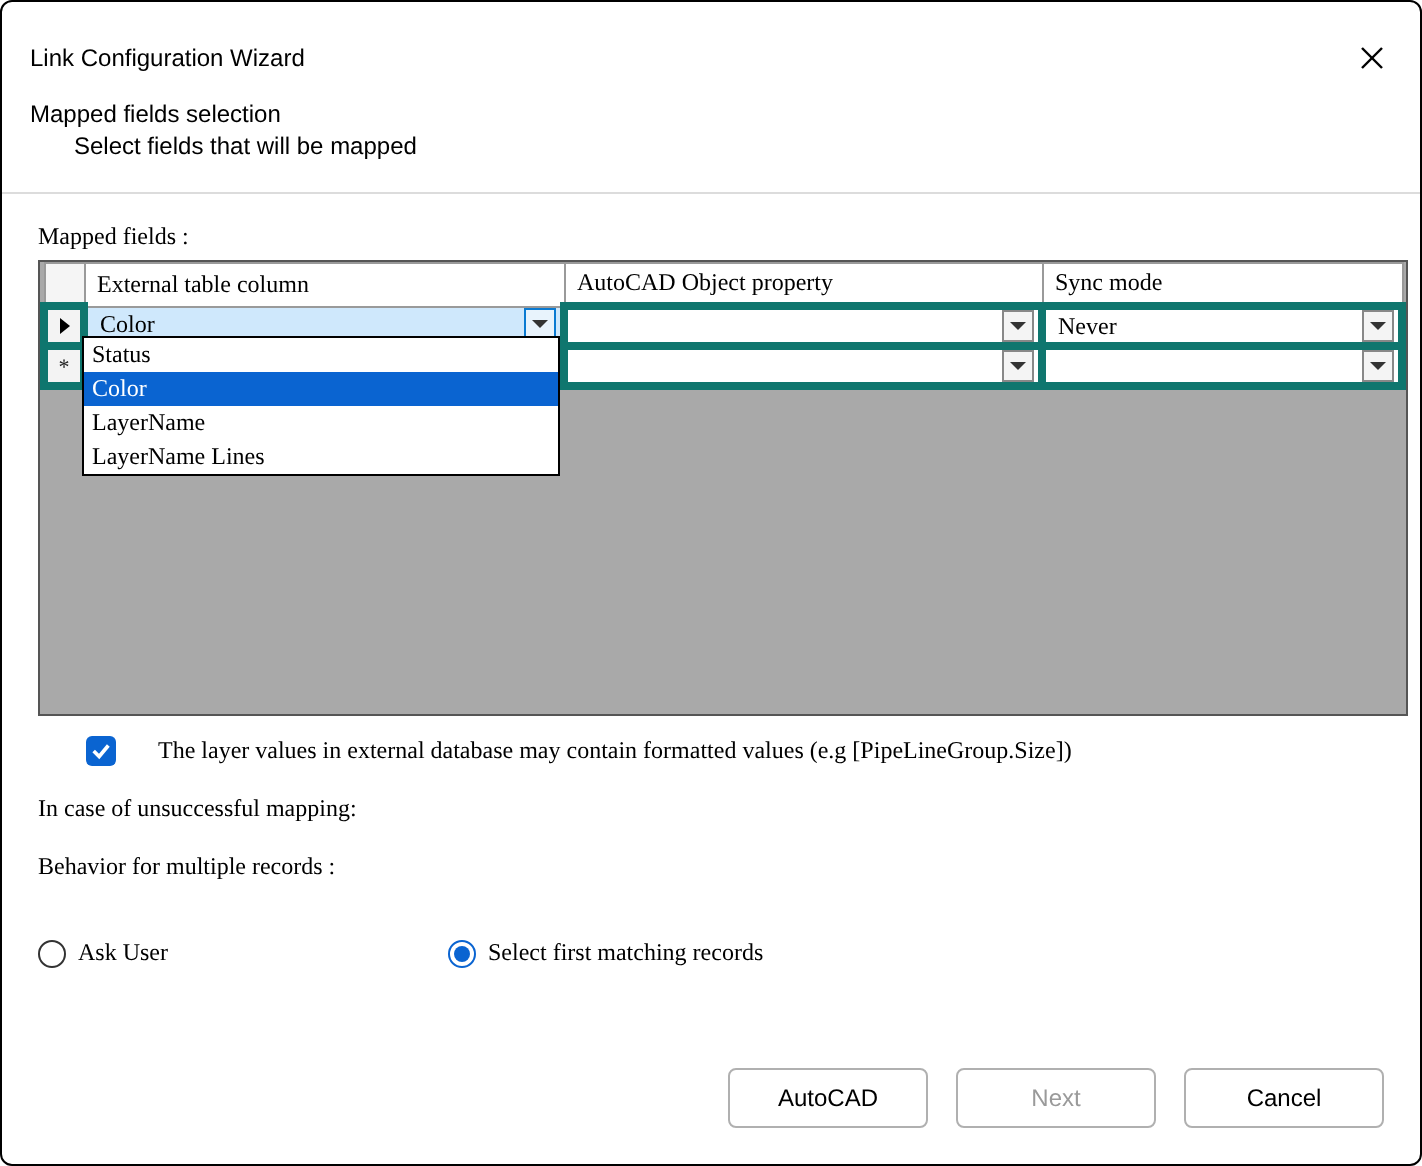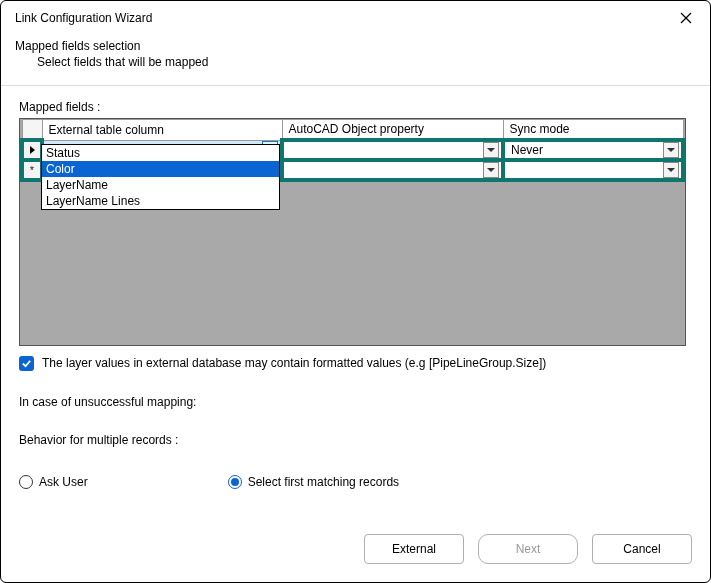--- a/index.html
+++ b/index.html
@@ -1,59 +1,59 @@
 <!DOCTYPE html>
 <html><head>
 <meta charset="utf-8">
 <style>
   * { box-sizing: border-box; }
   html, body { margin: 0; padding: 0; }
   body { font-family: "Segoe UI", Arial, sans-serif; font-size: 12px; color: #000; background: #fff; }
   .window { width: 711px; height: 583px; border: 1px solid #000; border-radius: 6px; position: relative; display: flex; flex-direction: column; overflow: hidden; }
-  .titlebar { display: flex; align-items: center; justify-content: space-between; padding: 6px 10px 6px 14px; }
+  .titlebar { display: flex; align-items: center; justify-content: space-between; padding: 17px 10px 6px 14px; }
   .titlebar-title { font-size: 12px; }
   .titlebar-close { width: 28px; height: 22px; display: flex; align-items: center; justify-content: center; cursor: default; }
   .titlebar-close svg { width: 12px; height: 12px; }
   .header { padding: 4px 14px 10px 14px; }
   .header-title { font-weight: 400; font-size: 12px; }
   .header-sub { font-size: 12px; padding-left: 22px; margin-top: 2px; }
   .hr { border-top: 1px solid #dcdcdc; margin-top: 6px; }
-  .content { flex: 1; padding: 14px 24px 8px 18px; display: flex; flex-direction: column; }
+  .content { flex: 1; padding: 14px 6px 8px 18px; display: flex; flex-direction: column; font-family: Liberation Serif, serif; }
   .label-mapped { font-size: 12px; margin-bottom: 4px; }
   .grid-wrap { border: 1px solid #555; position: relative; background: #a9a9a9; height: 228px; }
   .grid-table { width: 100%; border-collapse: collapse; table-layout: fixed; }
   .grid-table th { background: #fff; border: 1px solid #9a9a9a; font-weight: 400; text-align: left; padding: 2px 6px; font-size: 12px; height: 20px; }
   .grid-table td { background: #fff; border: 4px solid #0f766e; padding: 0; height: 20px; position: relative; }
   .col-marker { width: 20px; }
   th.col-marker { background: #f5f5f5; }
   td.marker { background: #f3f3f3; text-align: center; vertical-align: middle; }
   .play { width: 0; height: 0; border-top: 4px solid transparent; border-bottom: 4px solid transparent; border-left: 5px solid #000; display: inline-block; }
   .star { color: #222; font-size: 11px; }
   .cell-inner { display: flex; align-items: center; justify-content: space-between; padding: 0 2px 0 6px; height: 100%; }
   .cell-selected { background: #cfe8fc; }
   .cell-selected-wrap { border: 1px solid #0a7ad1 !important; }
   .dd-btn { width: 16px; height: 16px; border: 1px solid #888; background: #f4f4f4; display: flex; align-items: center; justify-content: center; }
   .dd-btn.hl { border-color: #0a7ad1; background: #e8f3fc; }
   .chev { width: 0; height: 0; border-left: 4px solid transparent; border-right: 4px solid transparent; border-top: 4px solid #333; }
-  .dropdown { position: absolute; left: 21px; top: 25px; width: 239px; background: #fff; border: 1px solid #000; z-index: 10; }
+  .dropdown { position: absolute; left: 21px; top: 37px; width: 239px; background: #fff; border: 1px solid #000; z-index: 10; }
   .dropdown-item { padding: 1px 4px; font-size: 12px; }
   .dropdown-item.sel { background: #0a64d1; color: #fff; }
   .grid-bottom { border-top: 2px solid #7a7a7a; }
-  .check-row { display: flex; align-items: flex-start; margin-top: 10px; gap: 8px; }
+  .check-row { display: flex; align-items: flex-start; margin-top: 10px; gap: 21px; margin-left: 24px; }
   .checkbox { width: 15px; height: 15px; border-radius: 3px; background: #0a64d1; display: flex; align-items: center; justify-content: center; }
   .checkbox svg { width: 11px; height: 11px; stroke: #fff; stroke-width: 2; fill: none; }
-  .section-label { margin-top: 24px; font-size: 12px; }
+  .section-label { margin-top: 14px; font-size: 12px; }
   .radio-row { display: flex; align-items: center; gap: 6px; margin-top: 6px; }
   .radio { width: 14px; height: 14px; border: 1px solid #333; border-radius: 50%; display: flex; align-items: center; justify-content: center; cursor: default; }
   .radio.checked::after { content: ""; width: 8px; height: 8px; background: #0a64d1; border-radius: 50%; display: block; }
   .radio.checked { border-color: #0a64d1; }
   .behavior-row { display: flex; gap: 140px; margin-top: 22px; }
   .footer { display: flex; justify-content: flex-end; gap: 14px; padding: 14px 18px 18px 18px; }
   .btn { width: 100px; height: 30px; border: 1px solid #b0b0b0; border-radius: 4px; background: #fff; display: flex; align-items: center; justify-content: center; font-size: 12px; cursor: default; }
-  .btn.disabled { color: #9a9a9a; border-radius: 10px; }
+  .btn.disabled { color: #9a9a9a; }
 </style>
 </head>
 <body>
 
 <div class="window">
 
   <div class="titlebar">
     <span class="titlebar-title">Link Configuration Wizard</span>
     <div class="titlebar-close">
       <svg viewBox="0 0 12 12">
@@ -173,18 +173,18 @@
       </div>
       <div class="radio-row">
         <span class="radio checked"></span>
         <span>Select first matching records</span>
       </div>
     </div>
 
   </div>
 
   <div class="footer">
-    <div class="btn">External</div>
+    <div class="btn">AutoCAD</div>
     <div class="btn disabled">Next</div>
     <div class="btn">Cancel</div>
   </div>
 
 </div>
 
 </body></html>

